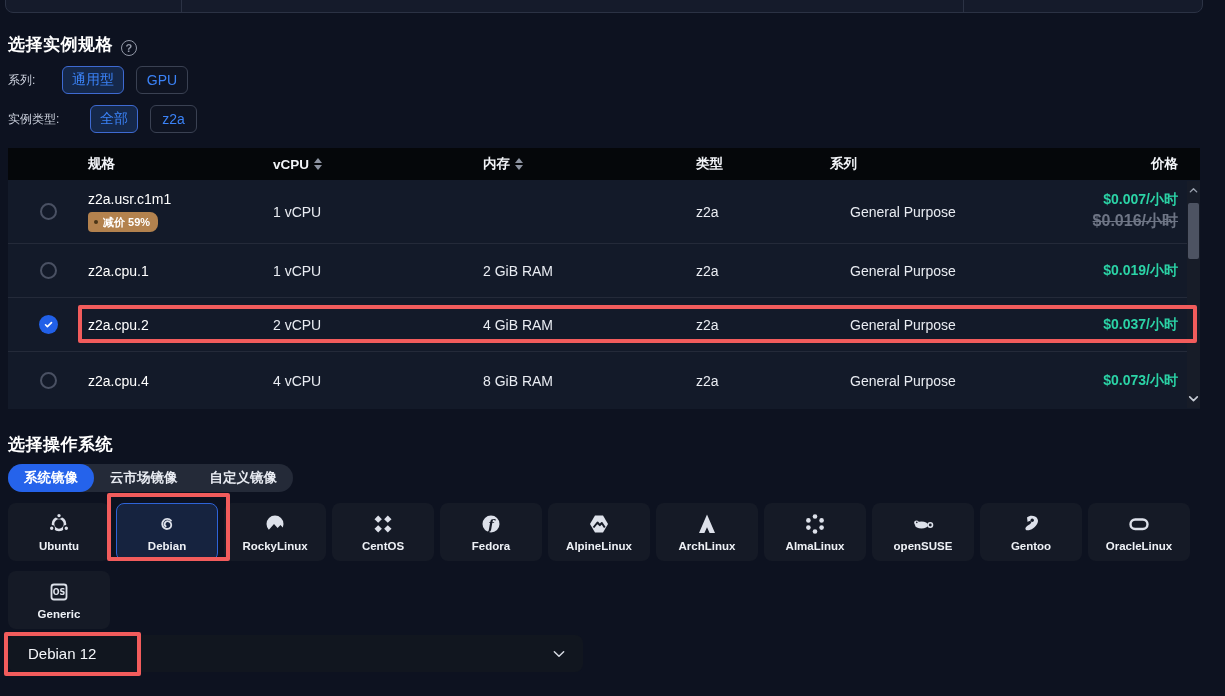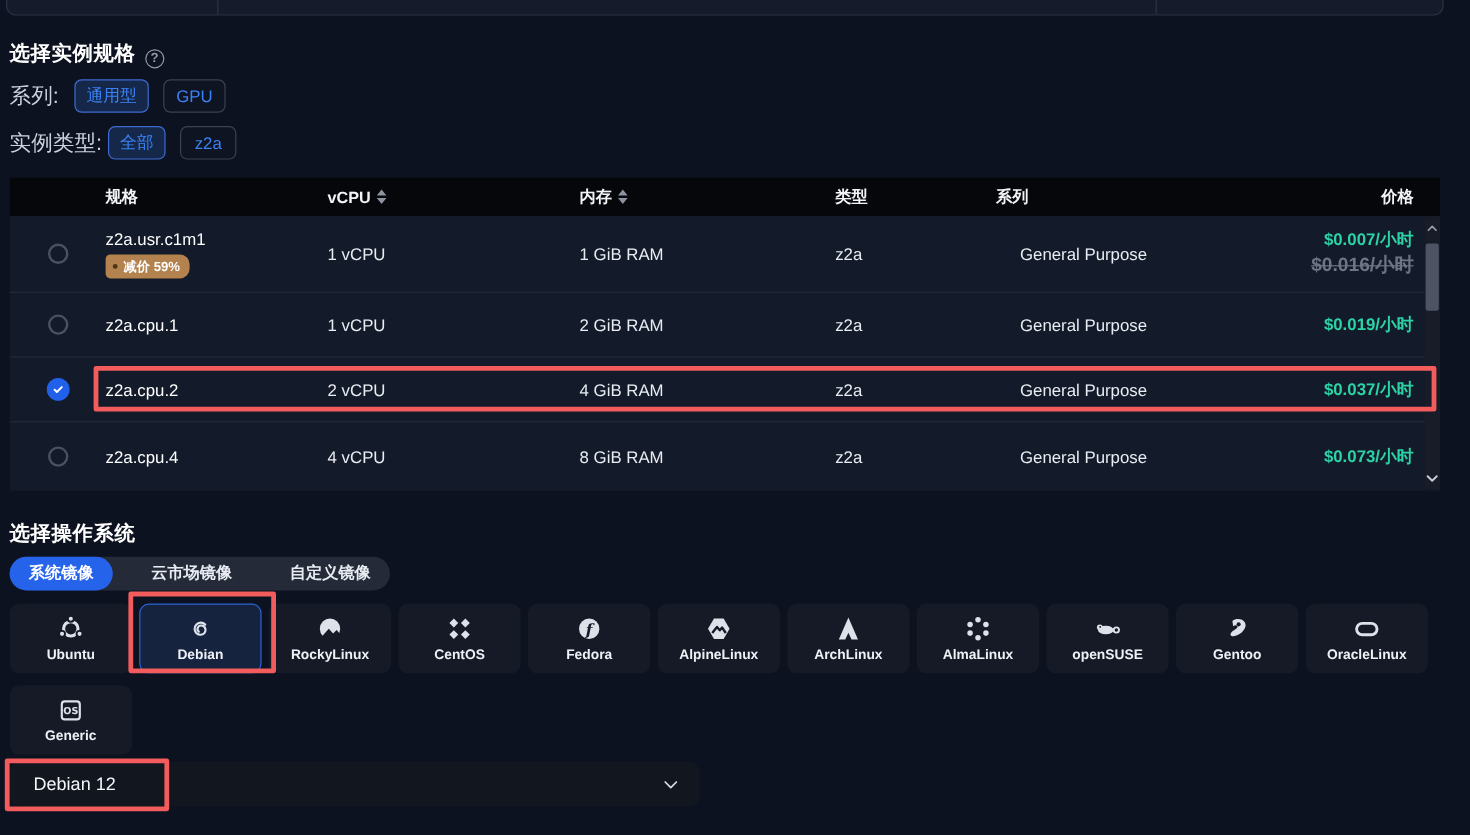--- a/index.html
+++ b/index.html
@@ -11,21 +11,21 @@
     background:#151b2b; border:1px solid #2b3244; border-radius:8px; }
   .top-bar .divider { position:absolute; top:0; bottom:0; width:1px; background:#2b3244; }
 
   
   .h1 { position:absolute; font-size:17px; font-weight:bold; color:#ffffff; letter-spacing:.5px; }
   .help-icon { display:inline-flex; width:16px; height:16px; margin-left:8px; border:1px solid #9298a7;
     border-radius:50%; color:#9298a7; font-size:11px; font-weight:bold; align-items:center; justify-content:center;
     vertical-align:-2px; }
 
   
-  .filter-label { position:absolute; font-size:18px; color:#ccd1dd; line-height:28px; }
+  .filter-label { position:absolute; font-size:12px; color:#ccd1dd; line-height:28px; }
   .pill-btn { position:absolute; height:28px; border-radius:6px; font-size:14px; color:#3b82f6;
     display:flex; align-items:center; justify-content:center; cursor:pointer; }
   .pill-btn.sel { border:1px solid #3e6ad1; background:#15284a; }
   .pill-btn.unsel { border:1px solid #3a4152; background:#0f1422; }
 
   
   .table { position:absolute; left:8px; top:148px; width:1192px; height:261px; background:#131a29; }
   .thead { position:absolute; left:0; right:0; top:0; height:32px; background:#05070a; }
   .hcell { position:absolute; top:0; bottom:0; display:flex; align-items:center; gap:5px;
     font-size:13.5px; font-weight:bold; color:#f2f4f8; }
@@ -57,21 +57,21 @@
   
   .scrollbar { position:absolute; left:1187px; top:181px; width:13px; height:227px; background:#171c28; }
   .scroll-arrow { position:absolute; left:0; width:13px; height:15px; display:flex; align-items:center; justify-content:center; color:#9aa1ae; }
   .scroll-thumb { position:absolute; left:1px; top:22px; width:11px; height:56px; background:#4d5362; border-radius:2px; }
 
   
   .anno { position:absolute; border:4px solid #f25c5c; border-radius:2px; pointer-events:none; z-index:9; }
 
   
   .os-tabs { position:absolute; left:8px; top:464px; height:28px; background:#242a38; border-radius:14px;
-    display:inline-flex; align-items:flex-end;gap:16px; }
+    display:inline-flex; align-items:flex-end; }
   .os-tab { height:28px; display:flex; align-items:center; padding:0 16px; font-size:13.5px; font-weight:bold;
     color:#e8ebf2; cursor:pointer; border-radius:14px; }
   .os-tab.sel { background:#2563eb; color:#fff; }
 
   
   .os-card { position:absolute; width:102px; height:58px; background:#151a26; border-radius:8px;
     display:flex; flex-direction:column; align-items:center; justify-content:center; gap:4px;
     color:#dde1ea; cursor:pointer; }
   .os-card .os-label { font-size:11.5px; font-weight:bold; color:#eef1f6; }
   .os-card.sel { background:#16233f; border:1px solid #2e63d8; }
@@ -148,21 +148,20 @@
 
     <div class="trow r1">
       <div class="cell c-radio">
           <span class="radio"></span>
         </div>
       <div class="cell c-spec">
         <span class="spec-name">z2a.usr.c1m1</span>
         <span class="badge">减价 59%</span>
       </div>
       <div class="cell c-vcpu">1 vCPU</div>
-      <div class="cell c-ram">1 GiB RAM</div>
       <div class="cell c-type">z2a</div>
       <div class="cell c-family">General Purpose</div>
       <div class="cell c-price">
         <span class="price">$0.007/小时</span>
         <span class="old-price">$0.016/小时</span>
       </div>
     </div>
 
     <div class="trow r2">
       <div class="cell c-radio">

